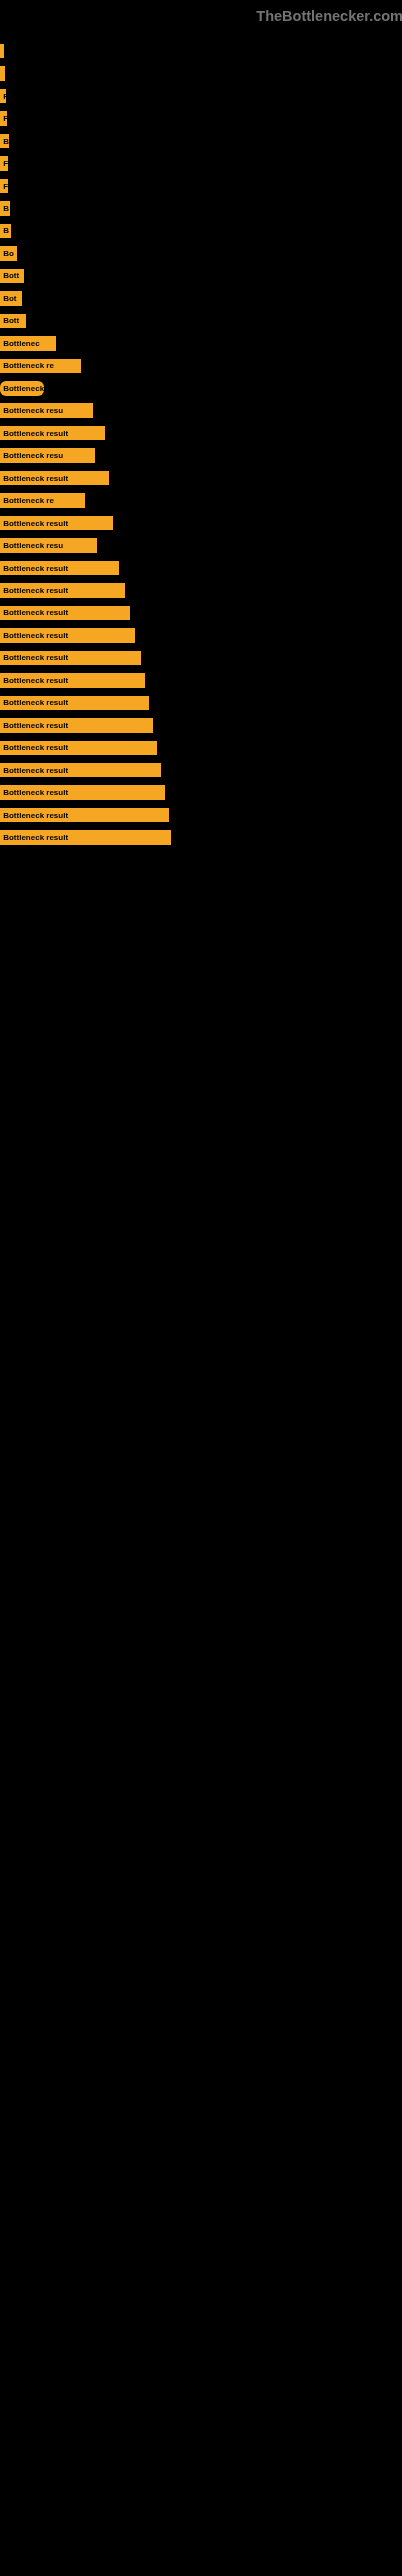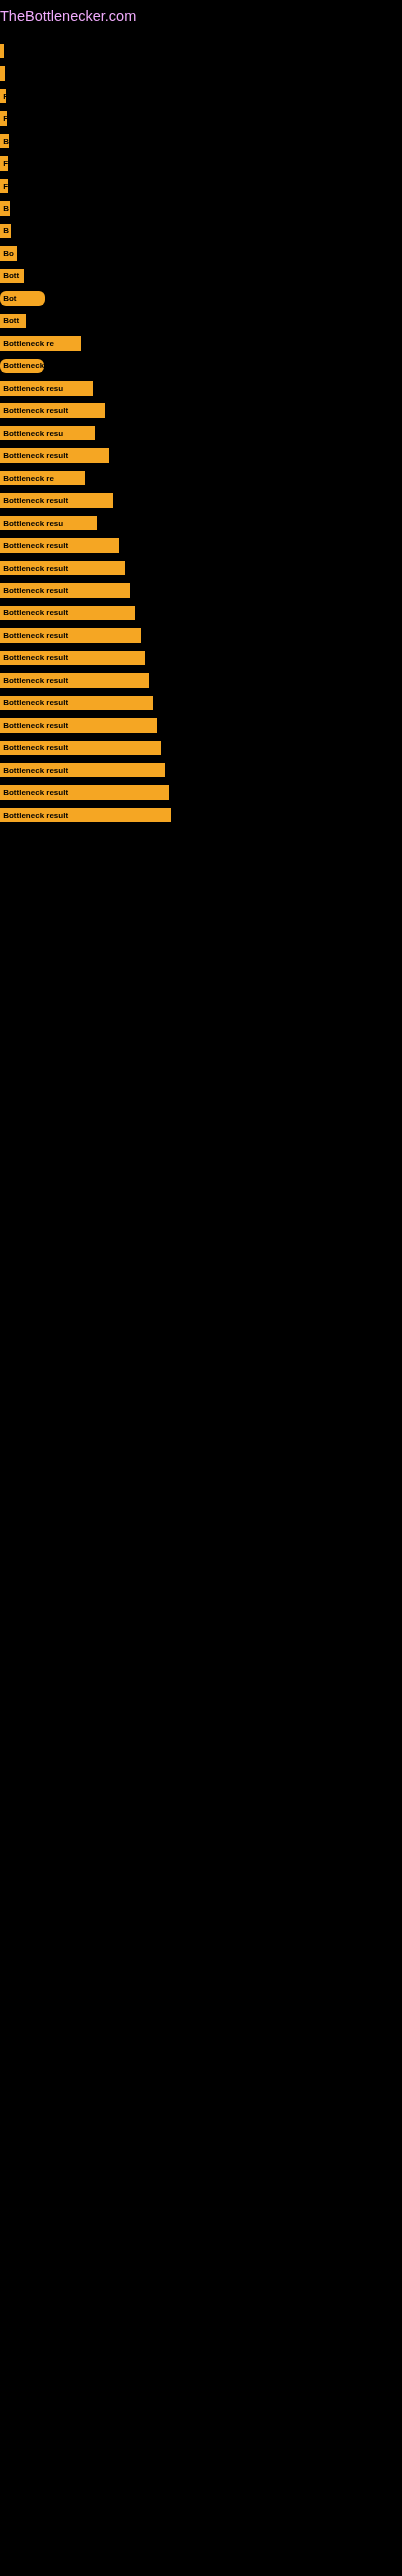--- a/index.html
+++ b/index.html
@@ -10,24 +10,24 @@
 
     body {
       background-color: #000000;
       width: 403px;
       min-height: 2576px;
       font-family: Arial, sans-serif;
       position: relative;
     }
 
     .site-title {
-      color: #f0abfc;
+      color: #737373;
       font-size: 14.5px;
-      font-weight: normal;
-      text-align: left;
+      font-weight: bold;
+      text-align: right;
       padding: 8px 0 4px 0;
     }
 
     .bar-wrapper {
       display: flex;
       flex-direction: column;
       width: 403px;
       padding-top: 12px;
     }
 
@@ -107,30 +107,35 @@
       <div class="bar" style="width: 17px;">
         <span>Bo</span>
       </div>
     </div>
     <div class="row">
       <div class="bar" style="width: 24px;">
         <span>Bott</span>
       </div>
     </div>
     <div class="row">
-      <div class="bar" style="width: 45px; border-radius: 6px;">
+      <div class="bar" style="width: 22px;">
         <span>Bot</span>
       </div>
     </div>
     <div class="row">
       <div class="bar" style="width: 26px;">
         <span>Bott</span>
       </div>
     </div>
     <div class="row">
+      <div class="bar" style="width: 56px;">
+        <span>Bottlenec</span>
+      </div>
+    </div>
+    <div class="row">
       <div class="bar" style="width: 81px;">
         <span>Bottleneck re</span>
       </div>
     </div>
     <div class="row">
       <div class="bar" style="width: 44px; border-radius: 6px;">
         <span>Bottleneck</span>
       </div>
     </div>
     <div class="row">

